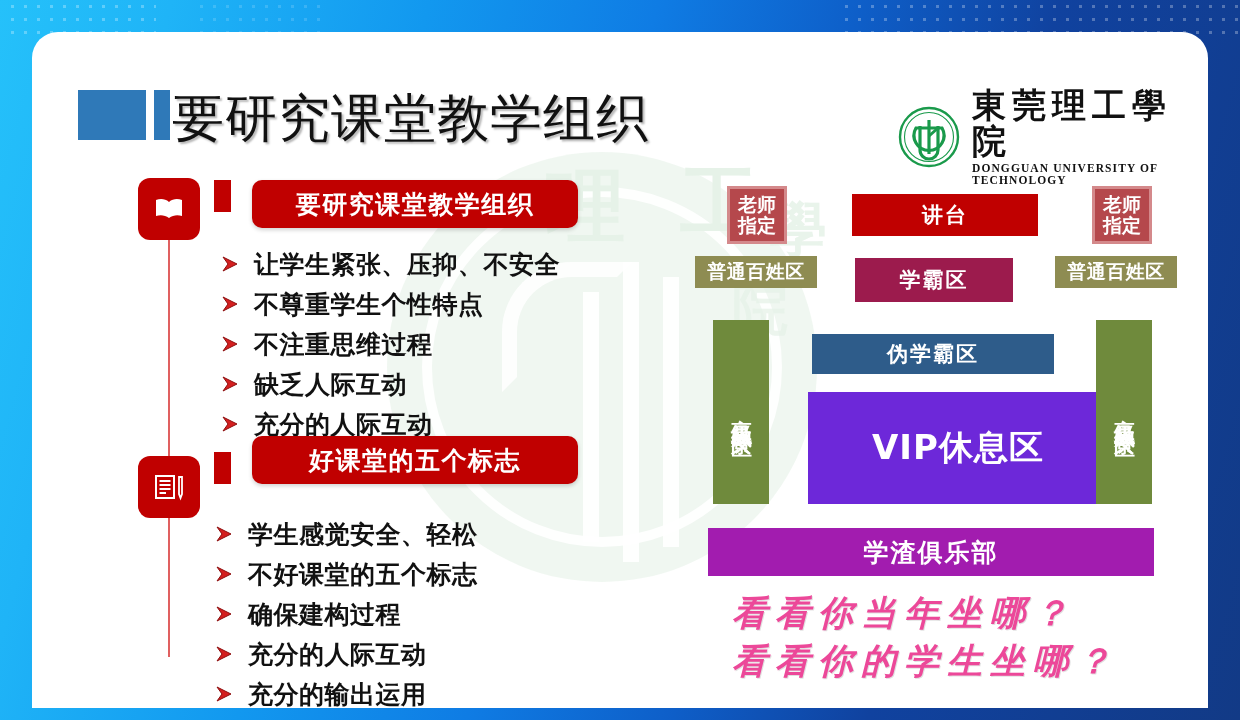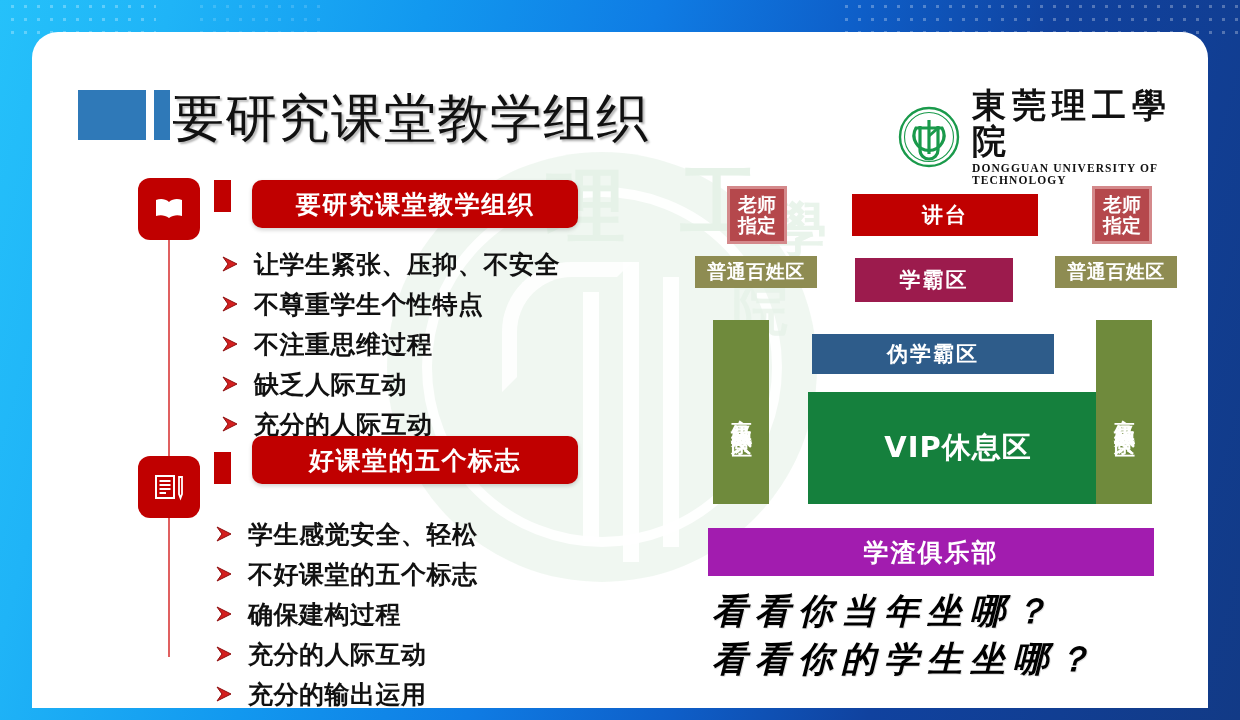--- a/index.html
+++ b/index.html
@@ -173,33 +173,33 @@
     line-height: 1; padding-top: 4px;
   }
   .scenic.l { left: 681px; }
   .scenic.r { left: 1064px; }
   .pseudo {
     left: 780px; top: 302px; width: 242px; height: 40px;
     background: #2e5c8a; font-size: 21px; letter-spacing: 2px;
   }
   .vip {
     left: 776px; top: 360px; width: 300px; height: 112px;
-    background: #15803d; font-size: 29px; letter-spacing: 1px;
+    background: #6d28d9; font-size: 34px; letter-spacing: 1px;
   }
   .club {
     left: 676px; top: 496px; width: 446px; height: 48px;
     background: #a21caf; font-size: 25px; letter-spacing: 2px;
   }
 
   
   .script {
-    position: absolute; left: 680px; top: 558px;
-    color: #000000; font-style: italic; font-weight: 700;
+    position: absolute; left: 700px; top: 558px;
+    color: #ec4899; font-style: italic; font-weight: 700;
     font-size: 35px; line-height: 1.38; letter-spacing: 8px;
-    font-family: Liberation Mono, monospace;
+    font-family: Liberation Serif, serif;
     text-shadow: 1px 1px 0 rgba(0,0,0,.12);
   }
 </style>
 </head>
 <body>
 
 <div id="slide">
 
   <div class="dotfield left"></div>
   <div class="dotfield mid"></div>

